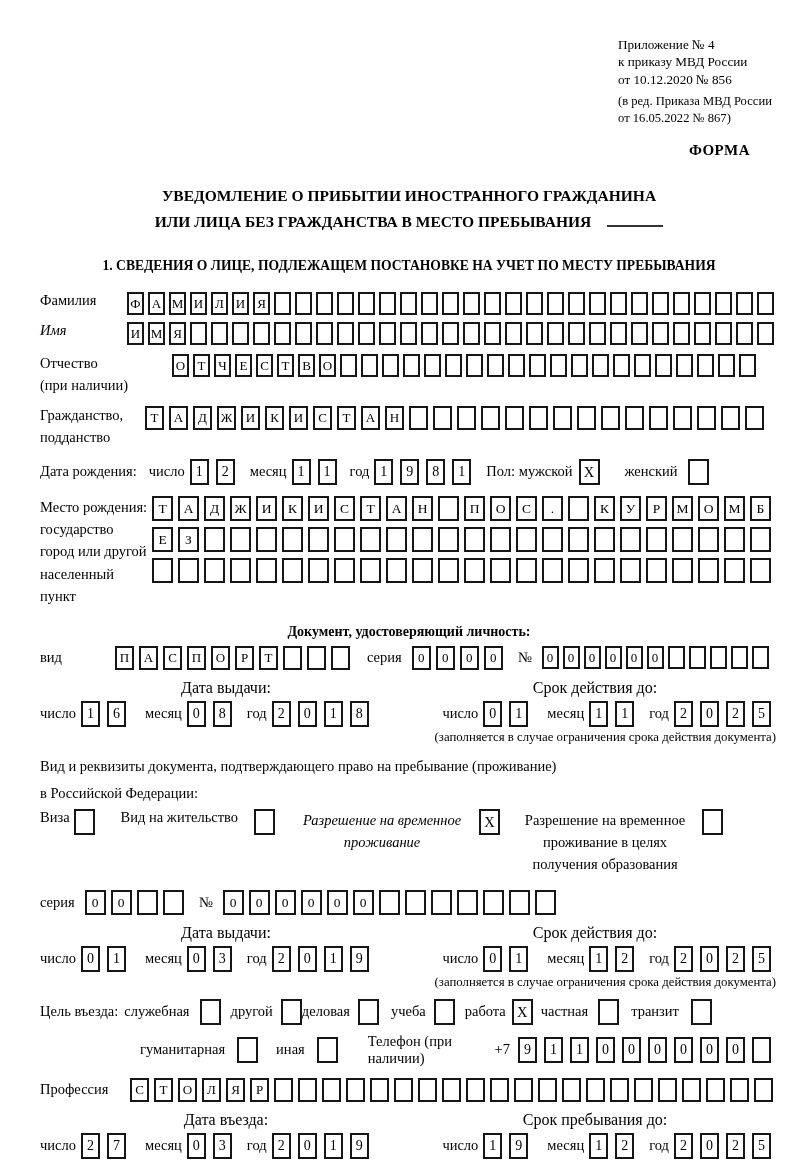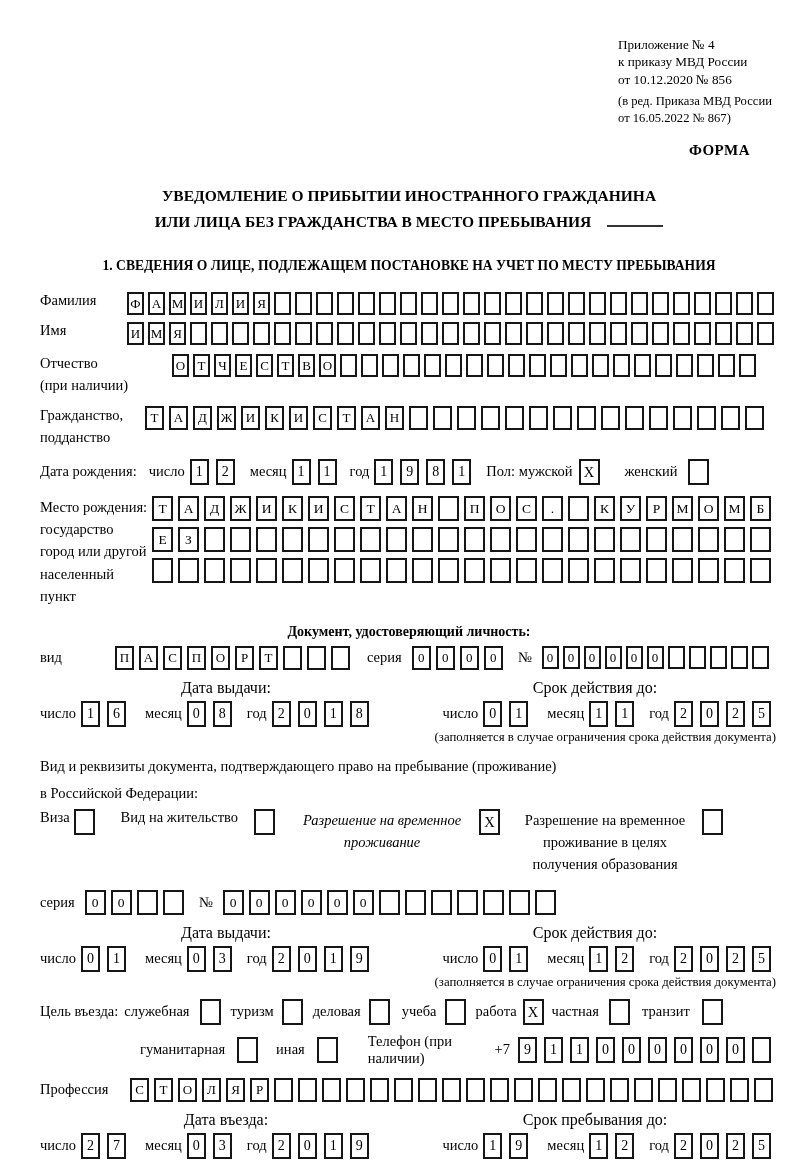--- a/index.html
+++ b/index.html
@@ -96,21 +96,21 @@
         <span class="cell"></span>
         <span class="cell"></span>
         <span class="cell"></span>
         <span class="cell"></span>
         <span class="cell"></span>
         <span class="cell"></span>
       </span>
   </div>
 
   <div class="row">
-    <span class="lbl" style="width:87px;flex:0 0 auto;">Имя</span>
+    <span class="lbl" style="width:87px;flex:0 0 auto;font-style:italic;">Имя</span>
     <span class="cg std">
         <span class="cell">И</span>
         <span class="cell">М</span>
         <span class="cell">Я</span>
         <span class="cell"></span>
         <span class="cell"></span>
         <span class="cell"></span>
         <span class="cell"></span>
         <span class="cell"></span>
         <span class="cell"></span>
@@ -489,23 +489,23 @@
         <span class="cell">2</span>
         <span class="cell">5</span>
       </span>
   </div>
   <div class="note">(заполняется в случае ограничения срока действия документа)</div>
 
   <div class="vrow" style="margin-top:9px;">
     <span class="lbl">Цель въезда:</span>
     <span class="lbl" style="margin-left:6px;">служебная</span>
     <span class="checkbox" style="margin-left:10px;"></span>
-    <span class="lbl" style="margin-left:10px;">туризм</span>
+    <span class="lbl" style="margin-left:10px;">другой</span>
     <span class="checkbox" style="margin-left:8px;"></span>
-    <span class="lbl" style="margin-left:10px;text-align:right;">деловая</span>
+    <span class="lbl" style="text-align:right;">деловая</span>
     <span class="checkbox" style="margin-left:8px;"></span>
     <span class="lbl" style="margin-left:12px;">учеба</span>
     <span class="checkbox" style="margin-left:8px;"></span>
     <span class="lbl" style="margin-left:10px;">работа</span>
     <span class="checkbox" style="margin-left:6px;">X</span>
     <span class="lbl" style="margin-left:8px;">частная</span>
     <span class="checkbox" style="margin-left:10px;"></span>
     <span class="lbl" style="margin-left:12px;">транзит</span>
     <span class="checkbox" style="margin-left:12px;"></span>
   </div>

